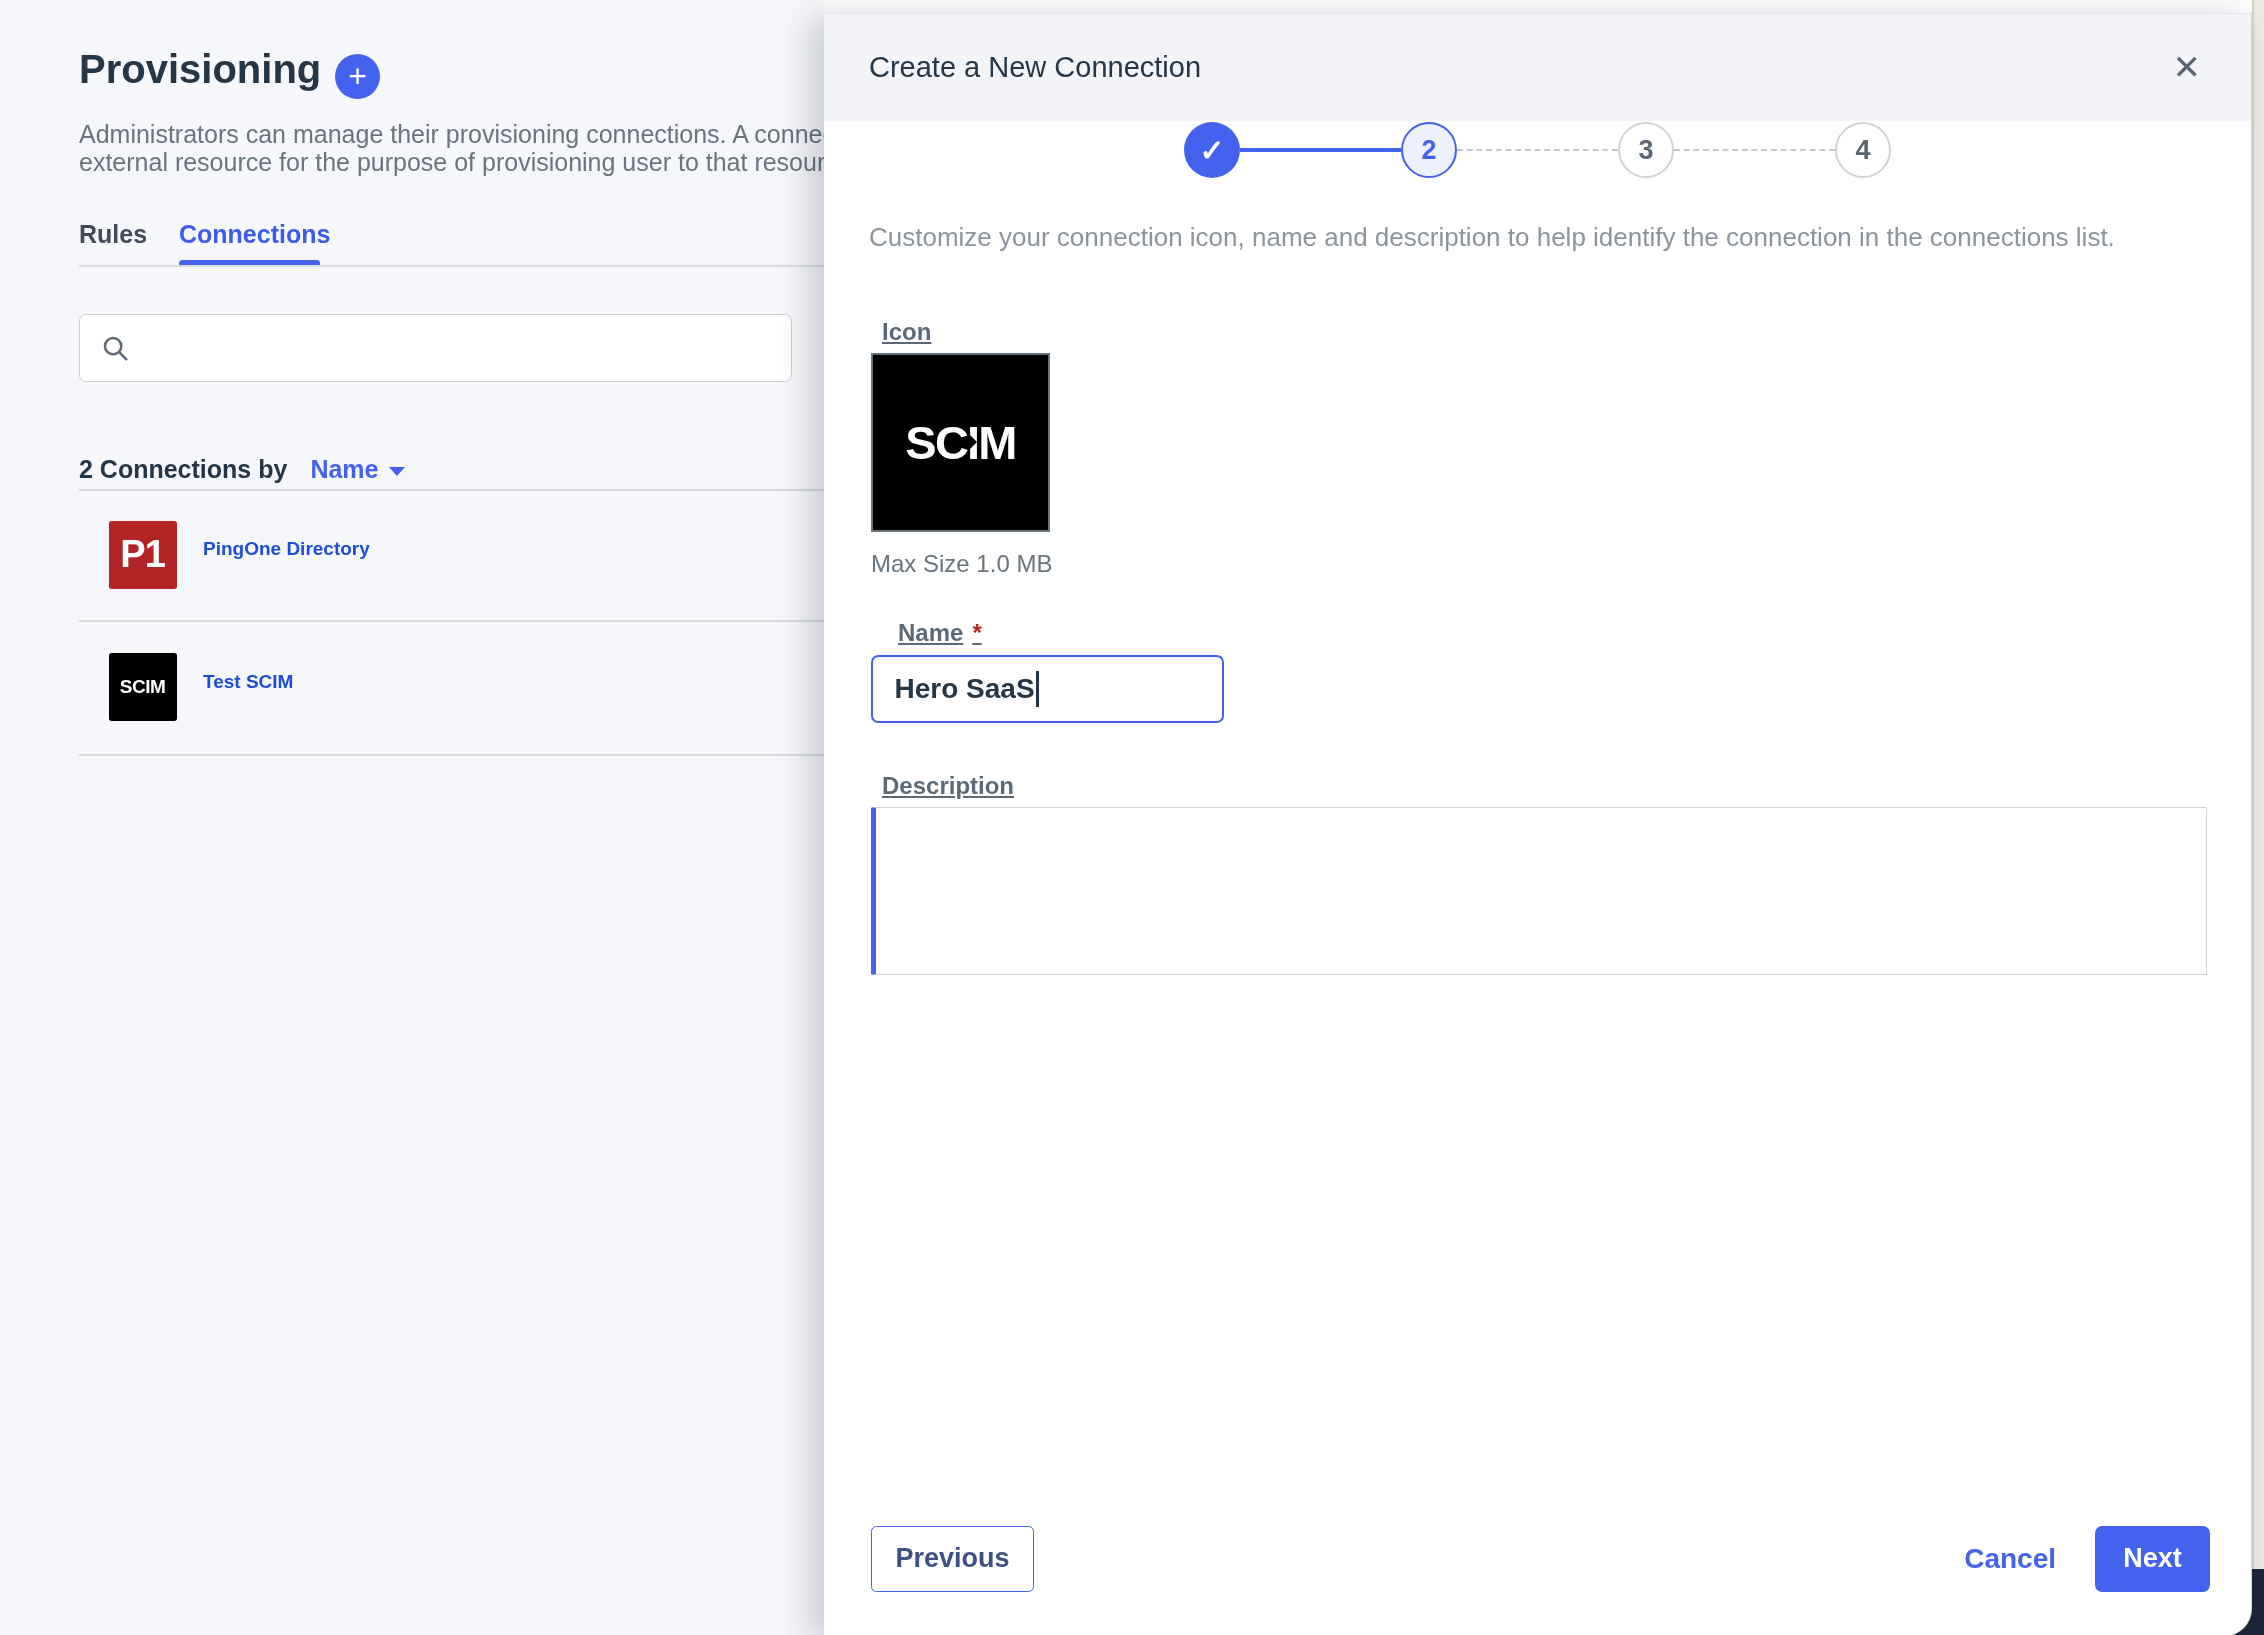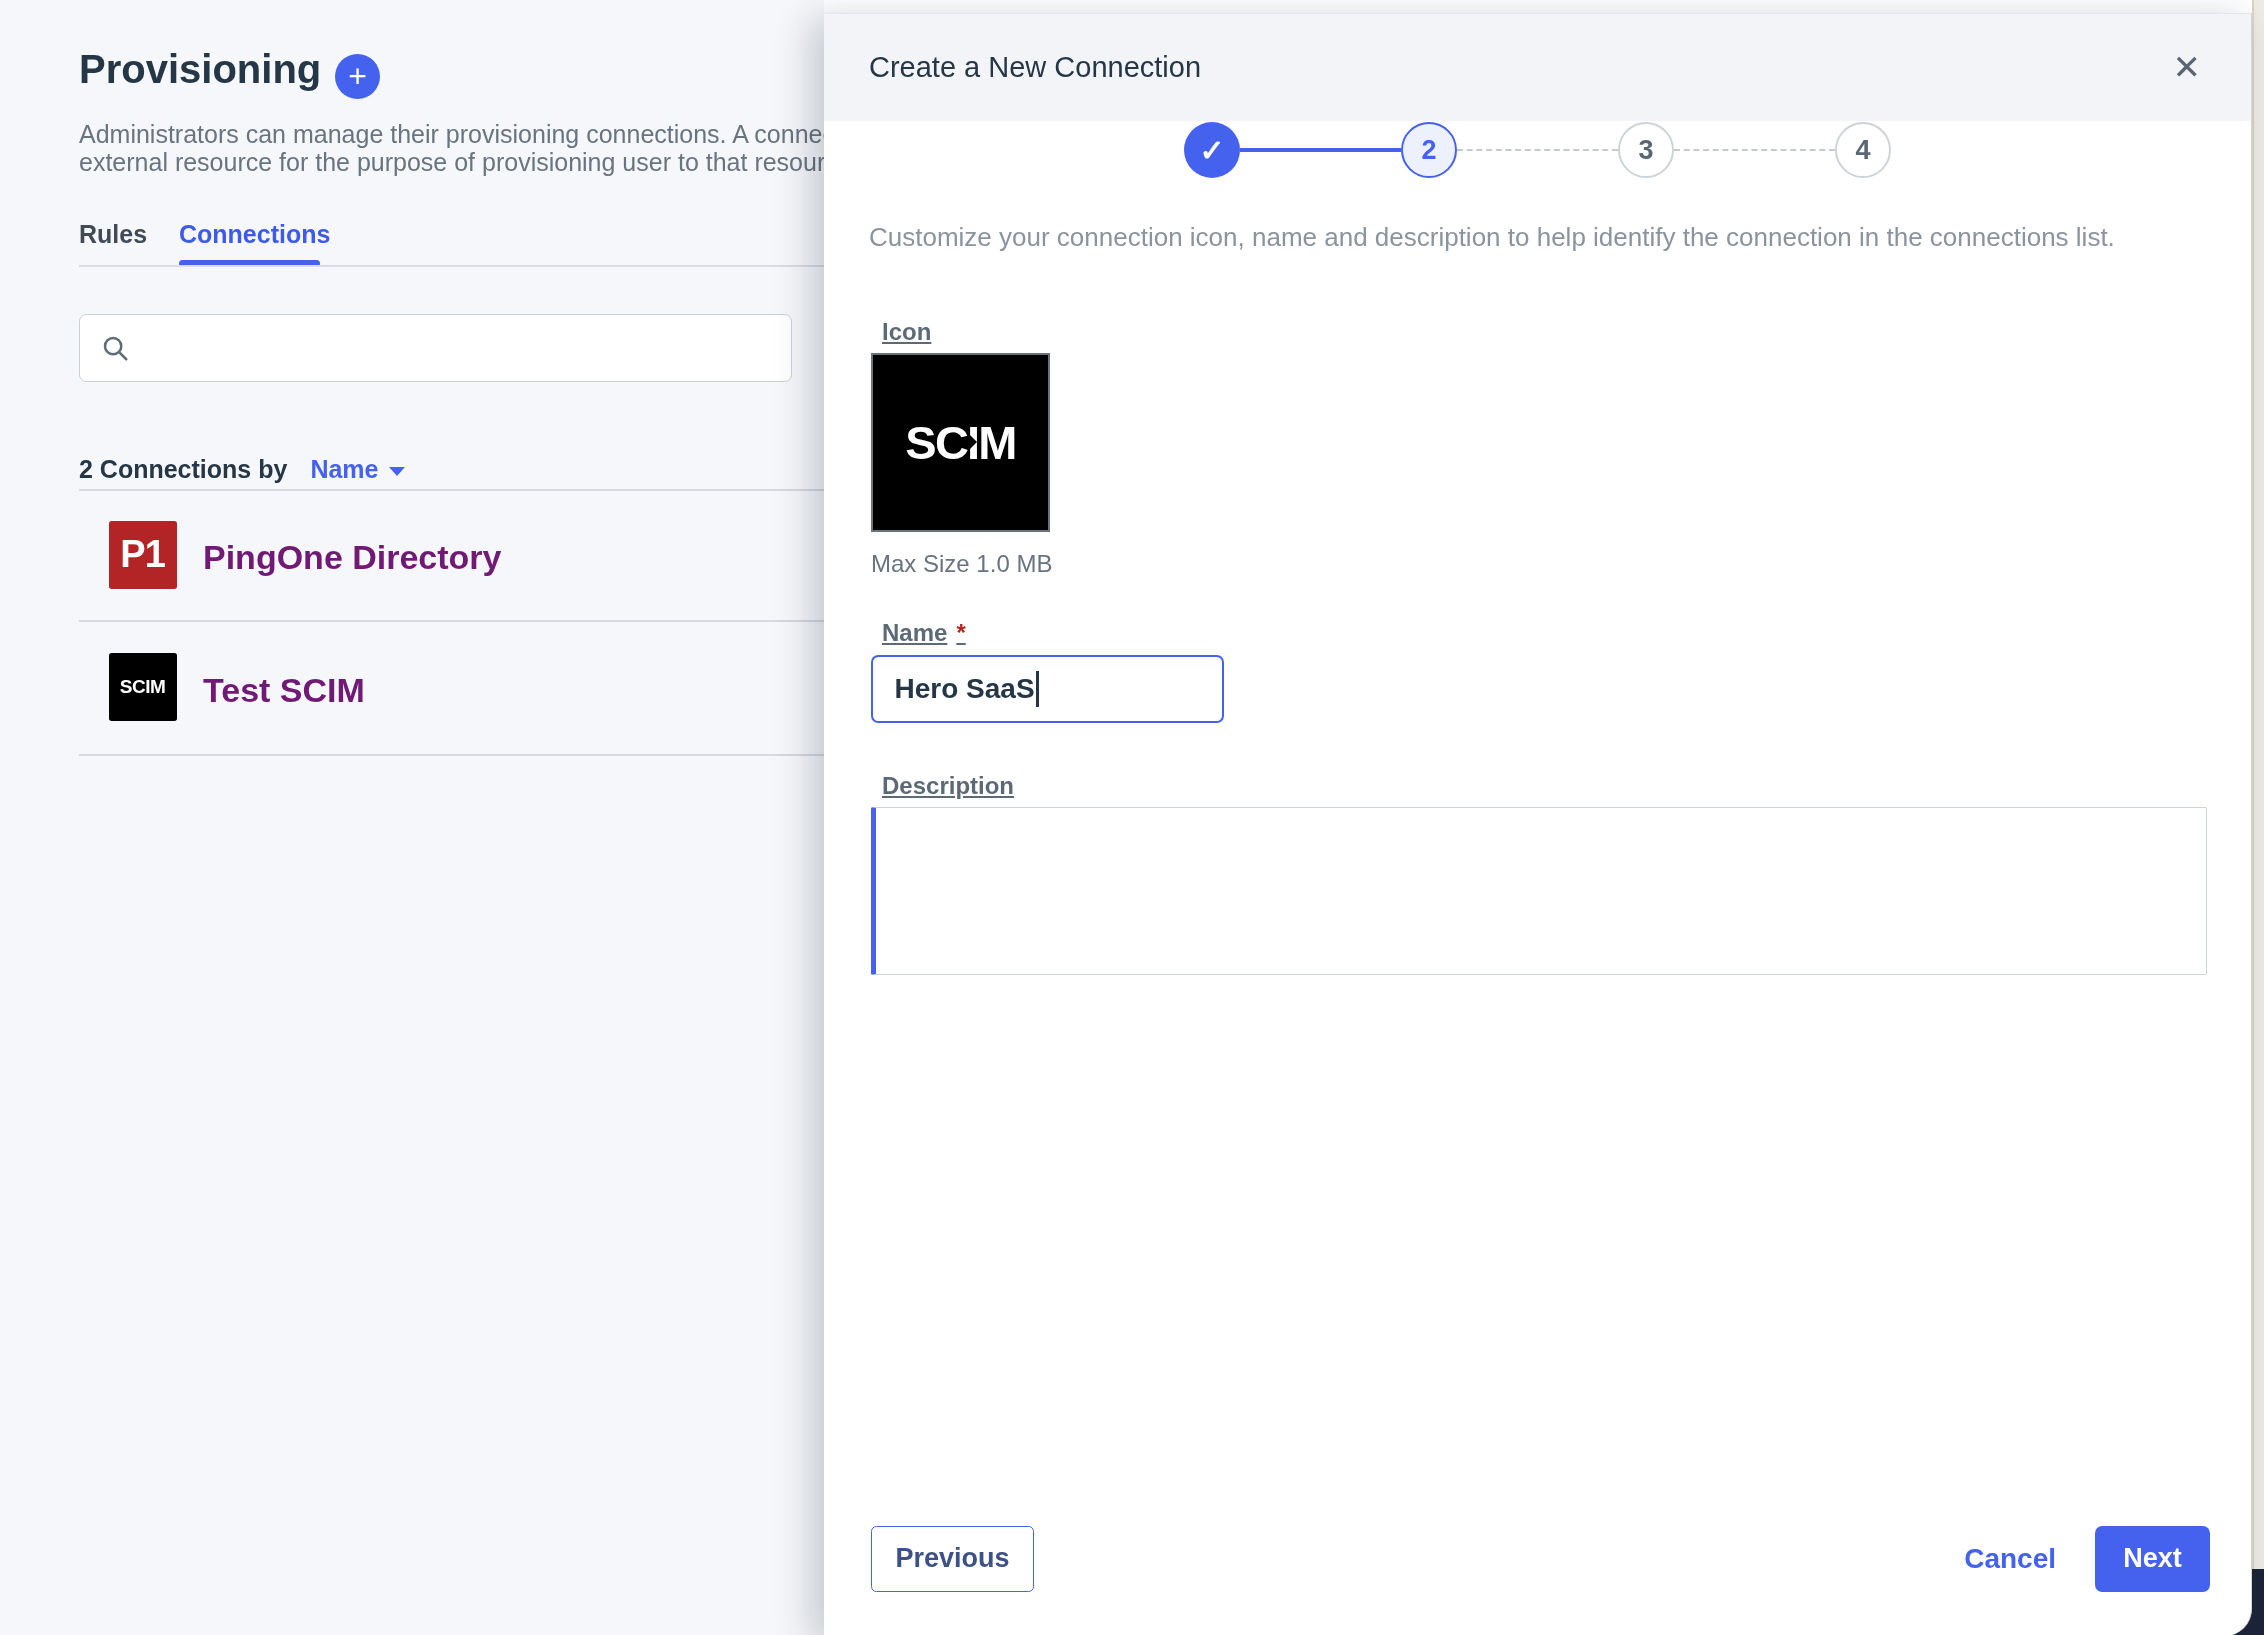--- a/index.html
+++ b/index.html
@@ -27,21 +27,21 @@
   .count-label{font-size:25px;font-weight:bold;color:#253746;white-space:nowrap;}
   .sort-btn{display:flex;align-items:center;gap:10.7px;cursor:pointer;}
   .sort-label{font-size:25px;font-weight:600;color:#4462ED;}
   .sort-caret{width:0;height:0;border-left:8px solid transparent;border-right:8px solid transparent;border-top:9.9px solid #4462ED;margin-top:3.6px;}
   .divider{position:absolute;left:79px;width:745px;height:1.8px;background:#d6d9dd;}
   .conn-row{position:absolute;left:79px;width:745px;height:162px;cursor:pointer;}
   .row-icon{position:absolute;left:29.6px;top:0;width:68px;height:68px;border-radius:2.7px;color:#fff;
             display:flex;align-items:center;justify-content:center;}
   .row-icon.p1{background:#B32427;font-size:38px;font-weight:800;letter-spacing:-0.9px;}
   .row-icon.scim{background:#000;font-size:19px;font-weight:800;letter-spacing:-0.4px;}
-  .row-label{position:absolute;left:124px;font-size:34px;font-weight:600;color:#701a75;white-space:nowrap;}
+  .row-label{position:absolute;left:124px;font-size:19px;font-weight:600;color:#1d4ed8;white-space:nowrap;}
 
   
   .edge-strip{position:absolute;left:2252px;top:0;width:12.5px;height:1635px;background:#edebe3;border-left:2.7px solid #d8d5c8;z-index:5;}
   .desktop-corner{position:absolute;right:0;bottom:0;width:77px;height:66px;background:#1c2439;z-index:6;}
 
   
   .modal{position:absolute;left:824px;top:12.5px;width:1428px;height:1623px;background:#ffffff;z-index:10;
          border-bottom-right-radius:27px;border-right:1.8px solid #d8d5c8;border-top:1.8px solid #e3e5ea;
          box-shadow:-12.5px 5.4px 36px rgba(25,35,60,0.22);}
   .modal-header{position:absolute;left:0;top:0;width:100%;height:107px;background:#f3f4f8;}
@@ -54,21 +54,21 @@
                font-size:27px;font-weight:bold;flex:0 0 auto;cursor:pointer;}
   .step-circle.complete{background:#4462ED;color:#fff;font-size:30px;font-weight:900;}
   .step-circle.active{background:#edf0fd;border:2.7px solid #4462ED;color:#4462ED;}
   .step-circle.upcoming{background:#fff;border:2.7px solid #ced3d8;color:#5b6673;}
   .connector{width:161px;flex:0 0 auto;}
   .connector.solid{height:3.6px;background:#4462ED;}
   .connector.dashed{height:0;border-top:2.7px dashed #c4cad0;}
   .modal-subtitle{position:absolute;left:45px;top:208px;width:1343px;font-size:26px;color:#8b939e;white-space:nowrap;}
   .field-label{position:absolute;left:58px;font-size:24px;font-weight:600;color:#5c6a77;white-space:nowrap;text-decoration:underline;}
   .field-label.icon{top:304px;}
-  .field-label.name{top:605px;}
+  .field-label.name{top:605px;margin-left:16px;}
   .field-label.descr{top:758px;text-align:right;}
   .req-mark{color:#B3261E;margin-left:9px;font-size:24px;font-weight:600;}
   .icon-preview{position:absolute;left:47px;top:339px;width:179px;height:179px;background:#000;border:2.7px solid #67737d;
                 display:flex;align-items:center;justify-content:center;cursor:pointer;}
   .scim-logo{position:relative;color:#fff;font-size:47px;font-weight:800;letter-spacing:-1.8px;}
   .scim-notch{position:absolute;left:57%;top:34%;width:0;height:0;
               border-top:9.9px solid transparent;border-bottom:9.9px solid transparent;border-left:9px solid #000;}
   .max-size{position:absolute;left:47px;top:536px;font-size:24px;color:#68747f;white-space:nowrap;}
   .name-input{position:absolute;left:47px;top:641px;width:353px;height:68px;background:#fff;border:2.7px solid #4462ED;border-radius:7.2px;
               display:flex;align-items:center;padding-left:21.5px;cursor:text;}

